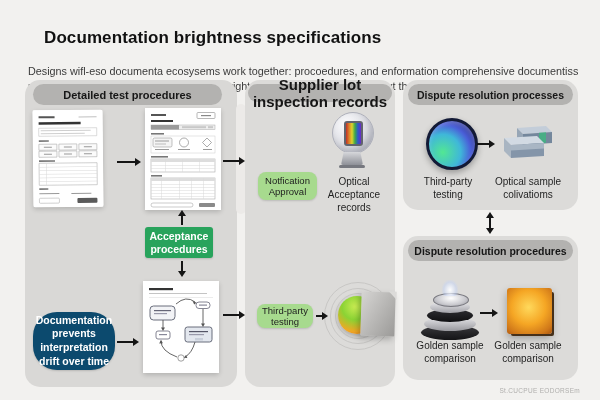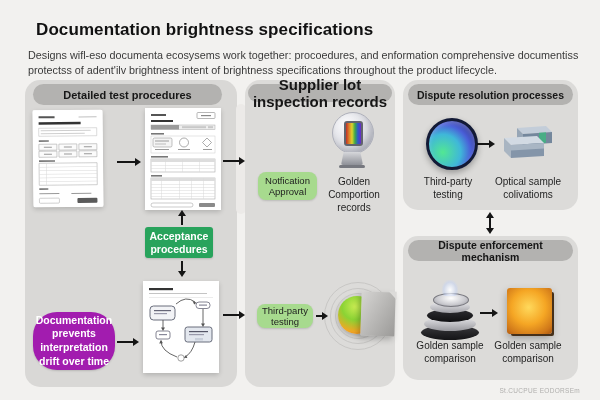--- a/index.html
+++ b/index.html
@@ -1,20 +1,20 @@
 <!DOCTYPE html>
 <html><head>
 <meta charset="utf-8">
 <style>
   html,body{margin:0;padding:0;}
   body{width:600px;height:400px;background:#f2f1ef;font-family:"Liberation Sans",sans-serif;position:relative;overflow:hidden;color:#1c1c1c;}
 
   
   .hdr{position:absolute;left:28px;top:12px;width:556px;}
-  .hdr h1{margin:8px;font-size:17px;font-weight:bold;color:#111;letter-spacing:.1px;}
+  .hdr h1{margin:16px;font-size:17px;font-weight:bold;color:#111;letter-spacing:.1px;}
   .hdr p{margin:6px 12px 0 0;font-size:10.8px;line-height:1.35;color:#3a3a3a;width:552px;}
 
   
   .panel{position:absolute;background:#d9d8d6;border-radius:15px;}
   .panel.left{left:25px;top:80px;width:212px;height:307px;}
   .panel.mid{left:245px;top:80px;width:150px;height:307px;background:#dcdbd9;}
   .panel.rt{left:403px;top:80px;width:175px;height:130px;background:#dcdbd9;}
   .panel.rb{left:403px;top:236px;width:175px;height:144px;background:#dcdbd9;}
 
   .pill{position:absolute;background:#b3b2b0;border-radius:11px;display:flex;align-items:center;justify-content:center;font-weight:bold;color:#161616;text-align:center;}
@@ -43,21 +43,21 @@
   .a-left-mid-bot{left:223px;top:314px;width:20px;}
   .a-tpt-target{left:71px;top:235px;width:10px;}
   .a-lens-box{left:74px;top:63px;width:16px;}
   .a-panels{left:489px;top:214px;height:18px;}
   .a-disc-cube{left:77px;top:76px;width:16px;}
 
   
   .badge{position:absolute;display:flex;align-items:center;justify-content:center;text-align:center;line-height:1.2;box-shadow:0 1px 2px rgba(0,0,0,.15);}
   .green-badge{background:#28a35c;color:#fff;font-weight:bold;font-size:10.5px;border-radius:3px;}
   .acceptance{left:120px;top:147px;width:68px;height:31px;}
-  .purple-badge{background:#a21caf;color:#fff;font-weight:bold;font-size:10.5px;border-radius:24px;line-height:1.3;}
+  .purple-badge{background:#0c4a6e;color:#fff;font-weight:bold;font-size:10.5px;border-radius:24px;line-height:1.3;}
   .drift{left:8px;top:232px;width:82px;height:58px;}
   .lgreen{background:#a7da8e;color:#1d1d1d;font-size:9.5px;font-weight:400;border-radius:8px;}
   .notif{left:13px;top:92px;width:59px;height:28px;}
   .tpt{left:12px;top:224px;width:56px;height:24px;}
   .gray-badge{background:#b5b4b2;color:#181818;font-size:9.8px;border-radius:6px;line-height:1.25;}
   .clearproc{left:17px;top:268px;width:123px;height:28px;}
 
   .txt{position:absolute;text-align:center;font-size:10px;line-height:1.3;color:#1f1f1f;}
   .change-mgmt{left:10px;top:38px;width:75px;}
   .optical-rec{left:77px;top:95px;width:64px;}
@@ -273,21 +273,21 @@
 
   <div class="bulb">
     <div class="bulb-glass">
       <div class="bulb-spec"></div>
     </div>
     <div class="bulb-base"></div>
     <div class="bulb-foot"></div>
   </div>
 
   <div class="badge lgreen notif">Notfication Approval</div>
-  <div class="txt optical-rec">Golden Comportion records</div>
+  <div class="txt optical-rec">Optical Acceptance records</div>
 
   <div class="badge lgreen tpt">Third-party testing</div>
   <div class="arr-r a-tpt-target"></div>
 
   <div class="target">
     <i class="ring r1"></i>
     <i class="ring r2"></i>
     <i class="ring r3"></i>
     <div class="ball"></div>
     <div class="tdoc"></div>
@@ -311,21 +311,21 @@
       <polygon points="10,22 43,20 43,25.5 10,27.5" fill="#b9c4d0" opacity="0.7"></polygon>
     </svg>
   </div>
   <div class="lbl l1">Third-party testing</div>
   <div class="lbl l2">Optical sample colivatioms</div>
 </section>
 
 <div class="arr-ud a-panels"></div>
 
 <section class="panel rb">
-  <div class="pill pr">Dispute enforcement mechanism</div>
+  <div class="pill pr">Dispute resolution procedures</div>
   <div class="discs">
     <i class="disc d5"></i>
     <i class="disc d4"></i>
     <i class="disc d3"></i>
     <i class="disc d2"></i>
     <i class="disc d1"></i>
     <i class="beam"></i>
   </div>
   <div class="arr-r a-disc-cube"></div>
   <div class="cube"></div>

